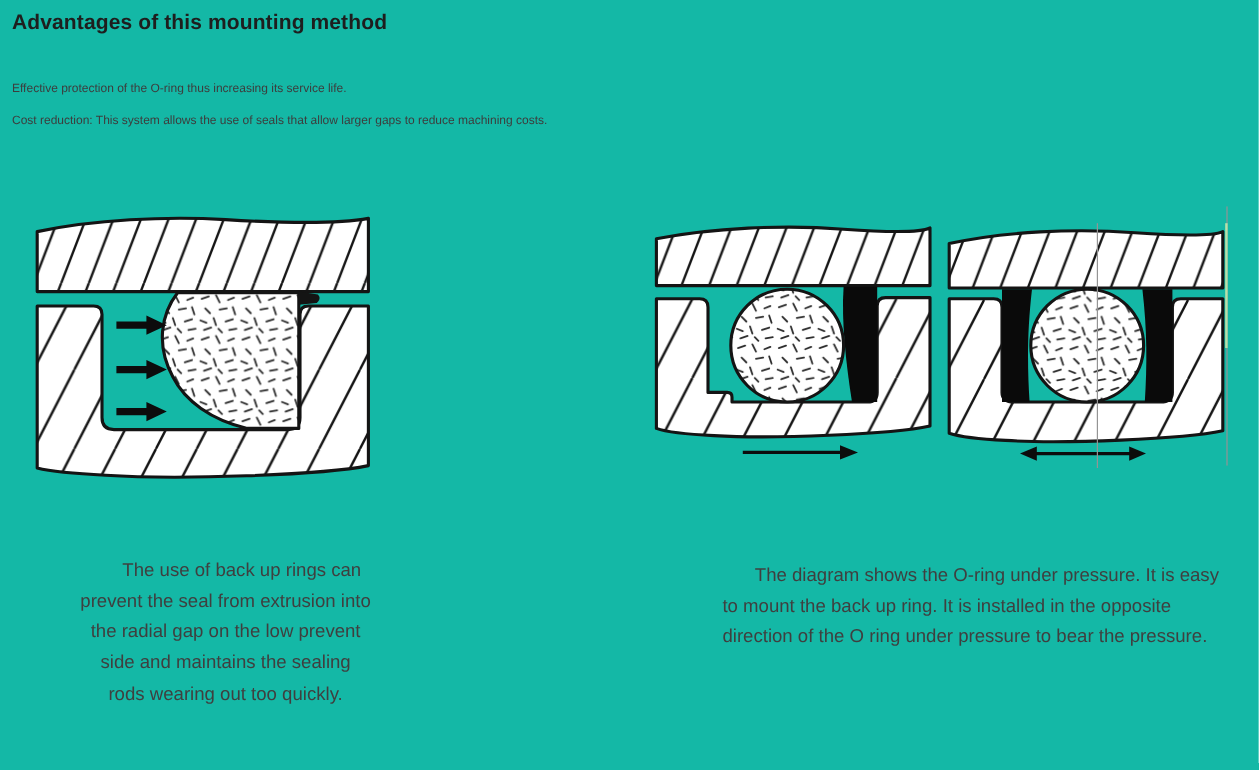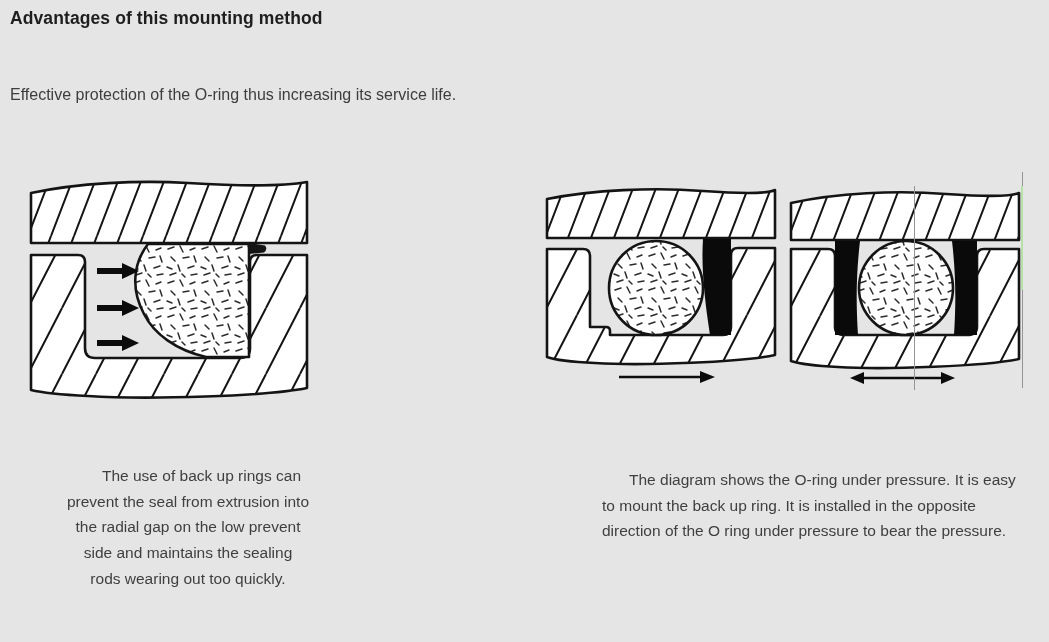--- a/index.html
+++ b/index.html
@@ -1,42 +1,41 @@
 <!DOCTYPE html>
 <html><head>
 <meta charset="utf-8">
 <style>
   * { box-sizing: border-box; }
   html, body { margin: 0; padding: 0; background: #ffffff; }
   .canvas {
     position: relative;
     width: 1049px;
     height: 642px;
-    background: #e5e5e5;
+    background: #14b8a6;
     font-family: "Liberation Sans", sans-serif;
     overflow: hidden;
   }
   .page-title {
     position: absolute;
     left: 10px;
     top: 8px;
     margin: 0;
     font-size: 17.5px;
     font-weight: 700;
     color: #1e1e1e;
     letter-spacing: 0.1px;
   }
   .intro {
     position: absolute;
     left: 10px;
     top: 62px;
-    font-size: 16px;
+    font-size: 10px;
     line-height: 26px;
     color: #3d3d3d;
-    margin-top: 20px;
   }
   .fig { position: absolute; }
   .fig-left  { left: 28px;  top: 176px; }
   .fig-mid   { left: 543px; top: 183px; }
   .fig-right { left: 786px; top: 184px; }
   .vline { position: absolute; }
   .vline-mid   { left: 914px;  top: 186px; width: 1px; height: 204px; background: #949494; }
   .vline-right { left: 1022px; top: 172px; width: 1px; height: 216px; background: #949494; }
   .vline-green { left: 1021px; top: 186px; width: 2px; height: 104px; background: #b6e2aa; }
   .caption {
@@ -51,20 +50,21 @@
 </style>
 </head>
 <body>
 
 <div class="canvas">
 
   <h1 class="page-title">Advantages of this mounting method</h1>
 
   <div class="intro">
     <div class="intro-line">Effective protection of the O-ring thus increasing its service life.</div>
+    <div class="intro-line">Cost reduction: This system allows the use of seals that allow larger gaps to reduce machining costs.</div>
   </div>
 
   <svg class="fig fig-left" width="284" height="226" viewBox="0 0 284 226">
     <defs>
       <pattern id="hfA" patternUnits="userSpaceOnUse" width="23" height="60">
         <rect width="23" height="60" fill="#ffffff"></rect>
         <path d="M0,60 L23,0 M-23,60 L0,0 M23,60 L46,0" stroke="#141414" stroke-width="2" fill="none"></path>
       </pattern>
       <pattern id="hcA" patternUnits="userSpaceOnUse" width="34" height="66">
         <rect width="34" height="66" fill="#ffffff"></rect>

